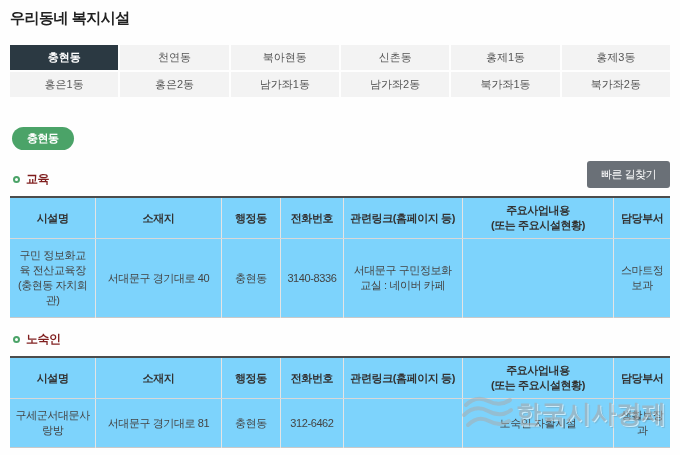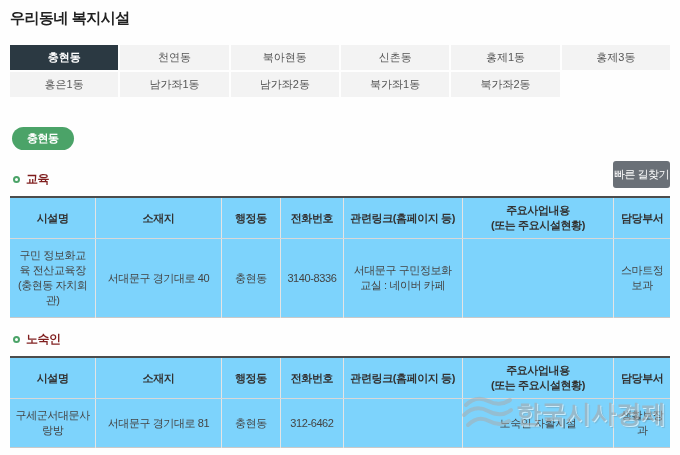--- a/index.html
+++ b/index.html
@@ -29,21 +29,21 @@
 
   .toolbar-row { display: flex; justify-content: space-between; align-items: flex-end; margin-top: 11px; }
   .section-head { display: flex; align-items: center; gap: 6px; padding-left: 3px; }
   .section-head.second { margin-top: 13px; }
   .bullet {
     width: 7px; height: 7px; border: 2px solid #4ba368; border-radius: 50%; background: #fff; flex: 0 0 auto;
   }
   .section-title { font-size: 12px; font-weight: bold; color: #7f1d1d; letter-spacing: -0.5px; }
 
   .quick-btn {
-    background: #6a7077; color: #fff; font-size: 11px; padding: 6px 1px;
+    background: #6a7077; color: #fff; font-size: 11px; padding: 6px 14px;
     border: none; border-radius: 3px; cursor: pointer; letter-spacing: -0.5px;
   }
 
   table {
     width: 100%; border-collapse: collapse; table-layout: fixed;
     border-top: 2px solid #4c4c4c; border-bottom: 1px solid #c9c9c9; margin-top: 8px;
     background: #7dd3fc;
   }
   th, td {
     font-size: 11px; text-align: center; vertical-align: middle;
@@ -75,20 +75,21 @@
   <div class="page-title">우리동네 복지시설</div>
 
   <div class="tabs">
     <div class="tab selected">충현동</div>
     <div class="tab">천연동</div>
     <div class="tab">북아현동</div>
     <div class="tab">신촌동</div>
     <div class="tab">홍제1동</div>
     <div class="tab">홍제3동</div>
     <div class="tab">홍은1동</div>
+    <div class="tab">홍은2동</div>
     <div class="tab">남가좌1동</div>
     <div class="tab">남가좌2동</div>
     <div class="tab">북가좌1동</div>
     <div class="tab">북가좌2동</div>
   </div>
 
   <div class="badge">충현동</div>
 
   <div class="toolbar-row">
     <div class="section-head">

